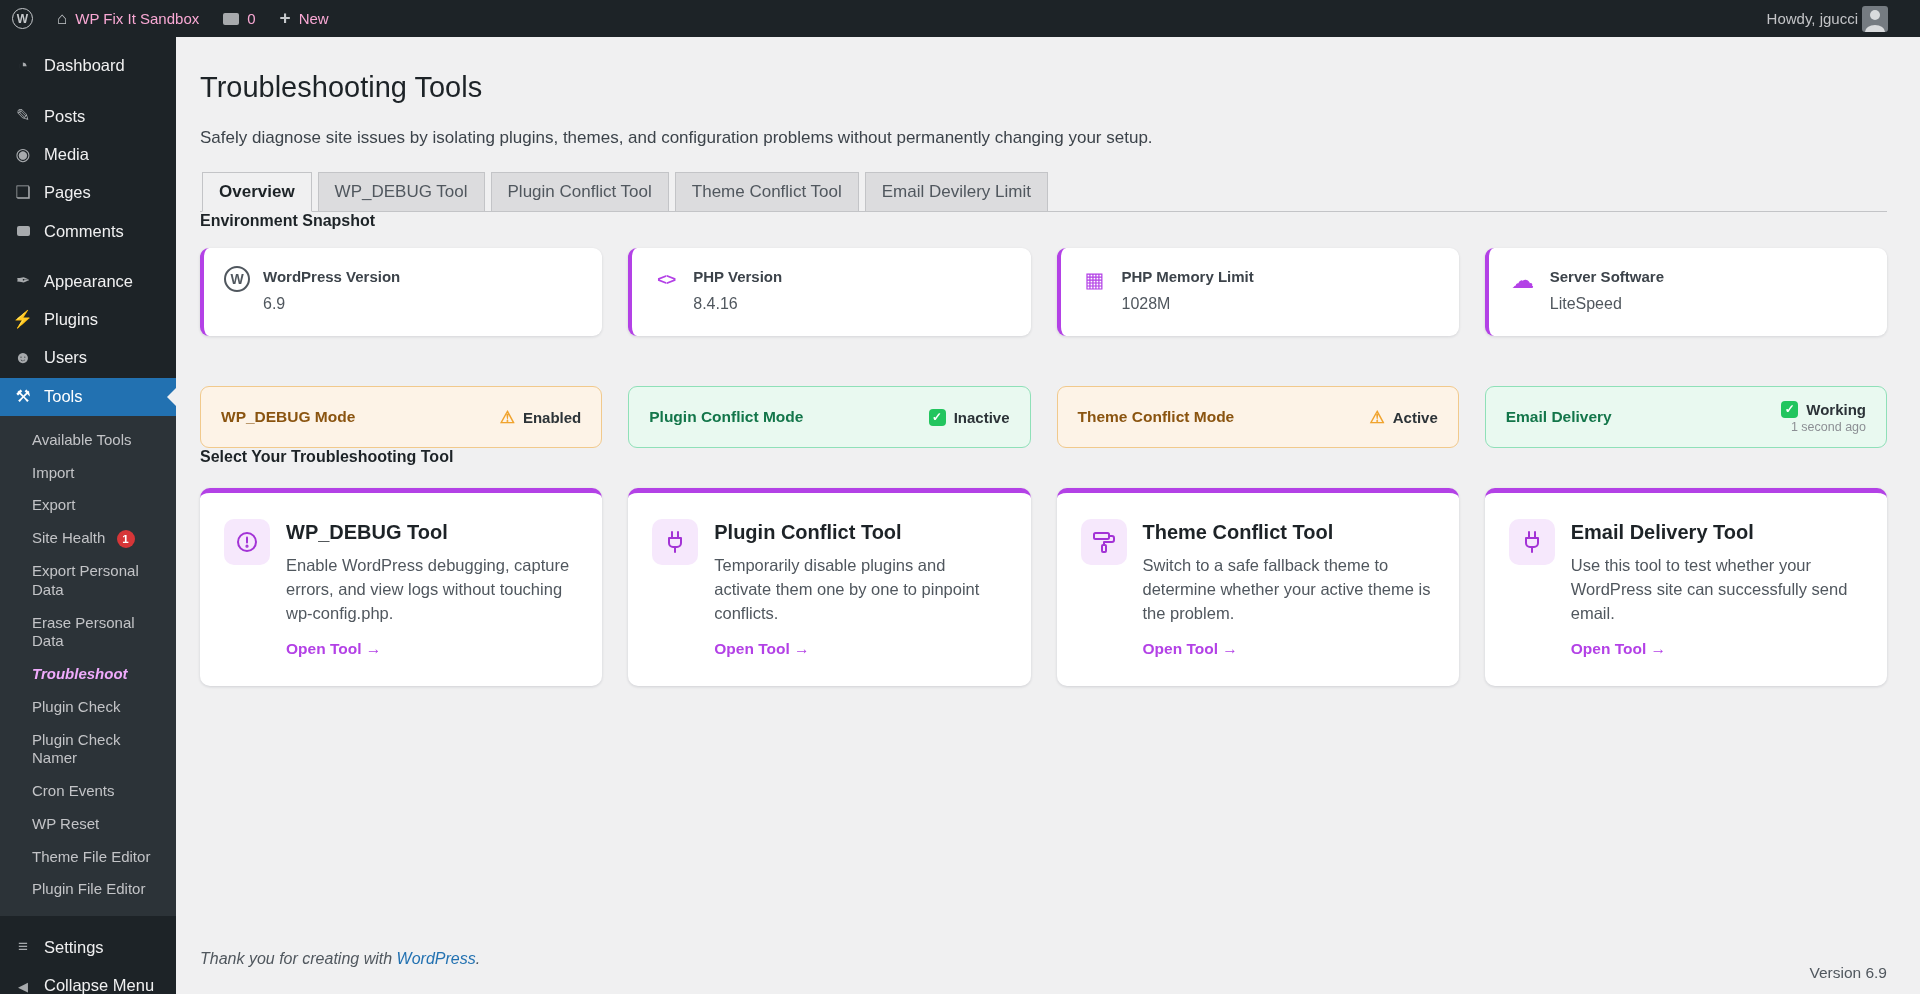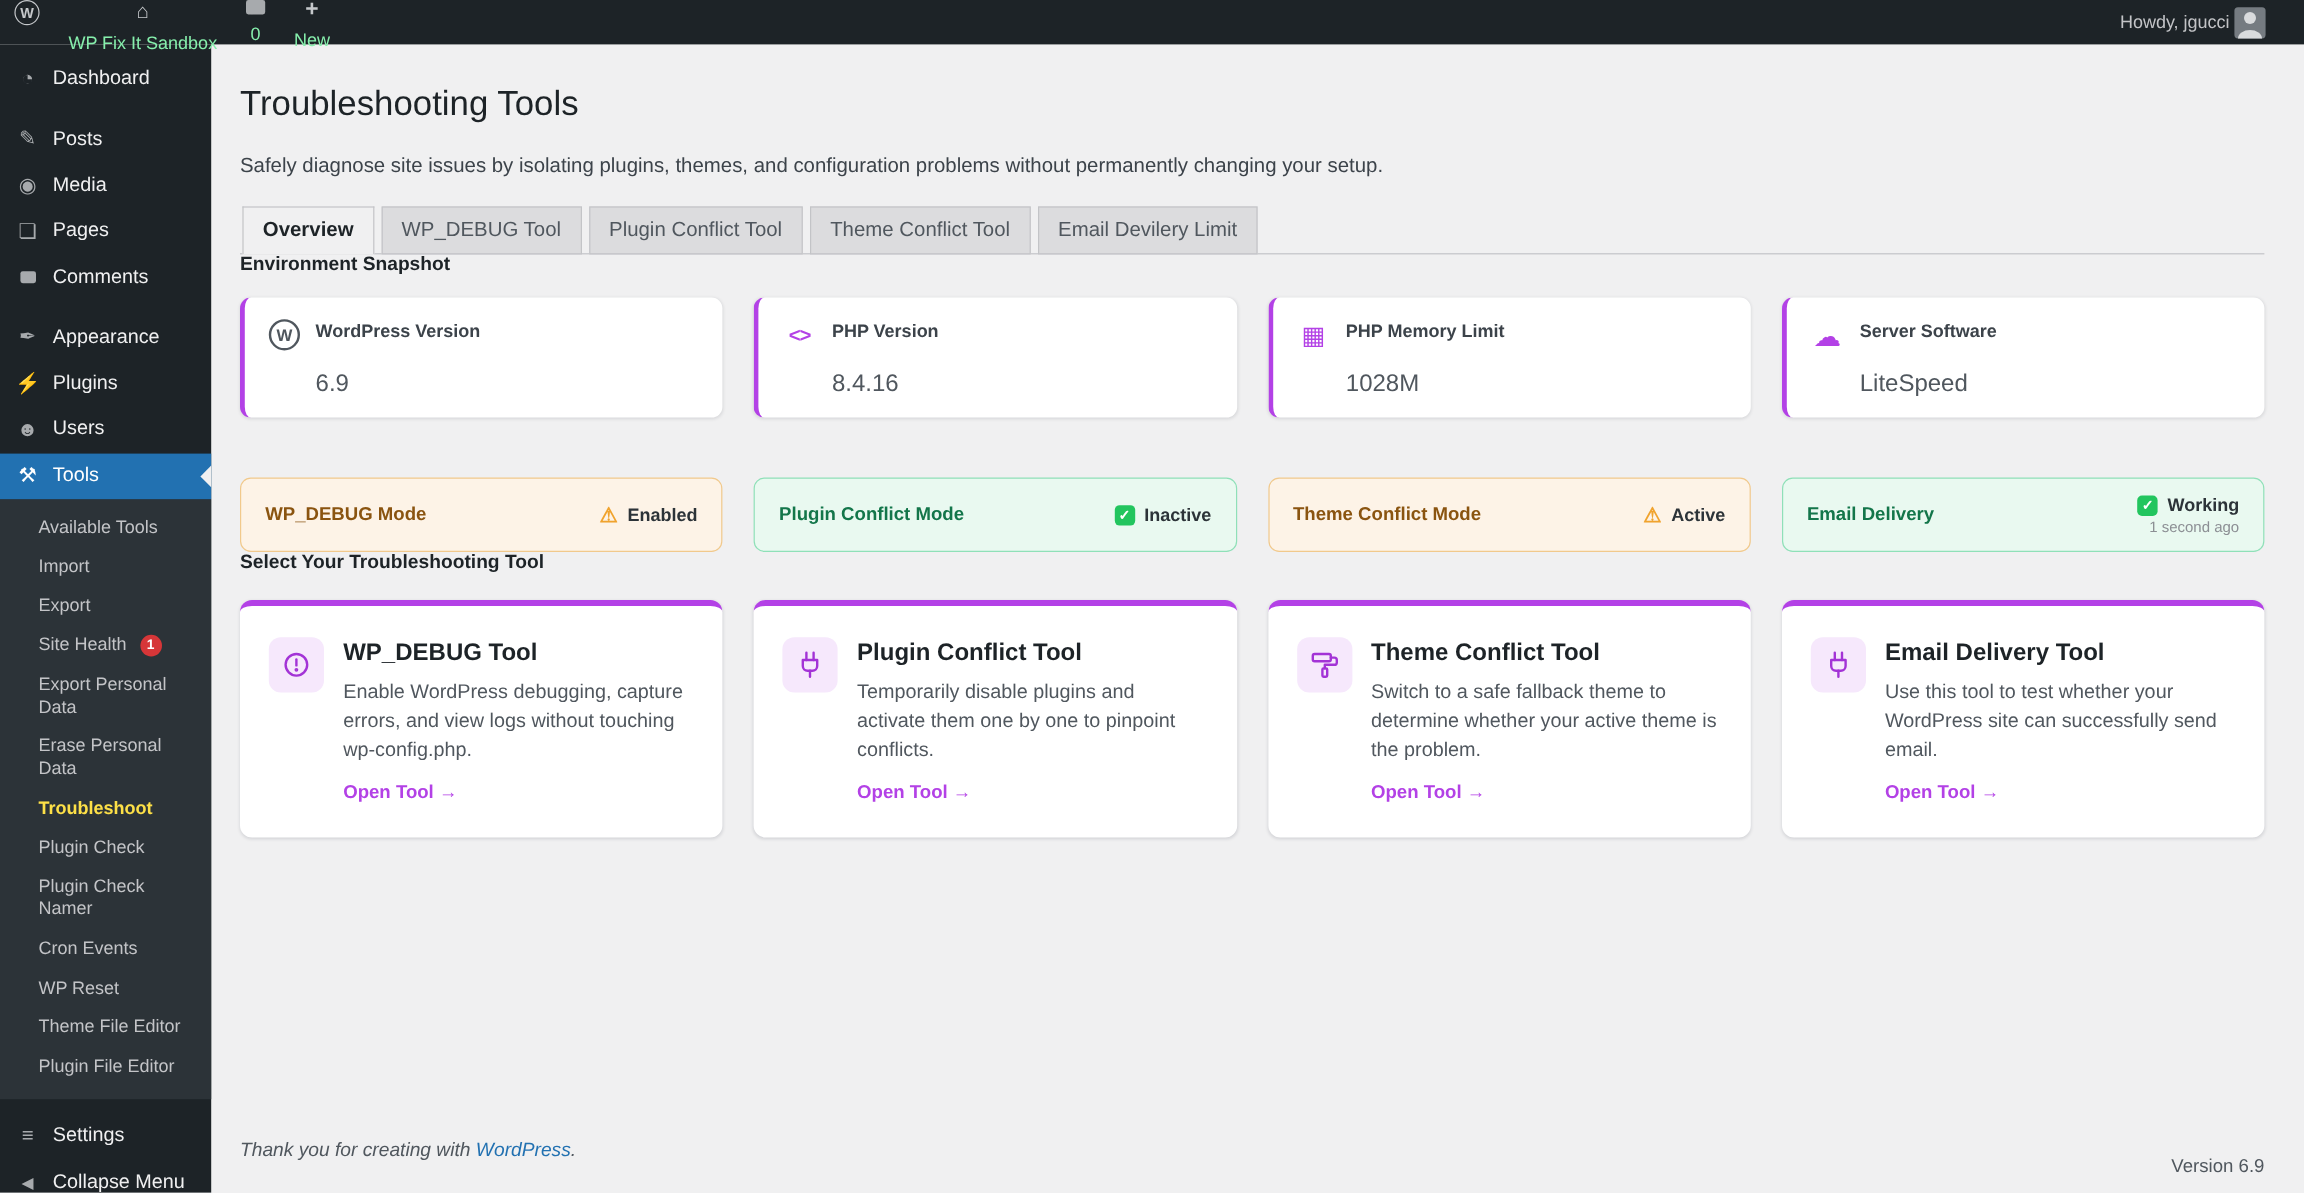--- a/index.html
+++ b/index.html
@@ -22,21 +22,21 @@
     font-family:"Liberation Sans",sans-serif;
     -webkit-font-smoothing:antialiased;
   }
 
   
   .adminbar{
     position:absolute;top:0;left:0;right:0;height:37px;
     background:var(--bar-bg);color:var(--menu-gray);
     display:flex;align-items:center;font-size:15px;z-index:50;
   }
-  .ab-item{display:flex;align-items:center;gap:8px;height:37px;padding:0 12px;color:#86efac;cursor:pointer;flex-direction:column;}
+  .ab-item{display:flex;align-items:center;gap:8px;height:37px;padding:0 12px;color:#f9a8d4;cursor:pointer;}
   .wplogo{width:21px;height:21px;border:1.6px solid #c5c8cb;border-radius:50%;
     display:flex;align-items:center;justify-content:center;color:#c5c8cb;}
   .wplogo::before{content:"W";font-size:12px;font-weight:700;line-height:1;}
   .ic-home::before{content:"⌂";font-size:17px;color:#c5c8cb;}
   .bubble{width:16px;height:12px;background:#a7aaad;border-radius:2px;position:relative;}
   .bubble::after{content:"";position:absolute;left:3px;bottom:-4px;
     border:4px solid transparent;border-top-color:#a7aaad;border-left-width:2px;border-right-width:2px;}
   .plus::before{content:"+";font-size:19px;font-weight:700;color:#c5c8cb;line-height:0;}
   .ab-right{margin-left:auto;display:flex;align-items:center;gap:4px;padding-right:32px;cursor:pointer;}
   .avatar{width:26px;height:26px;border-radius:3px;background:#757b81;position:relative;overflow:hidden;flex:none;}
@@ -64,21 +64,21 @@
   .i-comments::before{content:"";width:13px;height:10px;background:#a7aaad;border-radius:2px;}
   .i-appearance::before{content:"✒";}
   .i-plugins::before{content:"⚡";}
   .i-users::before{content:"☻";}
   .i-tools::before{content:"⚒";}
   .i-settings::before{content:"≡";font-weight:700;}
   .i-collapse::before{content:"◀";font-size:13px;}
 
   .submenu{background:#2c3338;padding:8px 0 10px;}
   .smi{padding:7px 14px 7px 32px;font-size:15px;color:var(--menu-gray);cursor:pointer;line-height:1.25;}
-  .smi.current{color:#fde047;font-weight:700;}
+  .smi.current{color:#f0abfc;font-weight:700;font-style:italic;}
   .badge{display:inline-block;min-width:18px;height:18px;line-height:18px;border-radius:9px;
     background:#d63638;color:#fff;font-size:11.5px;font-weight:700;text-align:center;padding:0 3px;
     margin-left:7px;vertical-align:middle;}
 
   
   .main{
     position:absolute;top:37px;left:176px;right:0;bottom:0;
     padding:30px 33px 0 24px;display:flex;flex-direction:column;overflow:hidden;
   }
   .page-title{font-size:29px;font-weight:500;color:var(--txt-dark);margin:4px 0 0;}
@@ -95,21 +95,21 @@
     box-shadow:0 1px 3px rgba(16,24,40,.12);padding:16px 20px;display:flex;gap:13px;
     align-items:flex-start;min-height:88px;}
   .env-ic{width:28px;height:28px;display:flex;align-items:center;justify-content:center;
     color:var(--accent);flex:none;margin-top:2px;}
   .eic-wp{border:2px solid #50575e;border-radius:50%;color:#50575e;width:26px;height:26px;}
   .eic-wp::before{content:"W";font-size:14px;font-weight:700;}
   .eic-code::before{content:"<>";font-size:17px;font-weight:700;letter-spacing:-1px;}
   .eic-chip::before{content:"▦";font-size:21px;}
   .eic-cloud::before{content:"☁";font-size:23px;}
   .env-label{font-size:15px;font-weight:700;color:var(--txt-mid);padding-top:4px;}
-  .env-value{font-size:20px;color:var(--txt-gray);margin-top:24px;}
+  .env-value{font-size:16px;color:var(--txt-gray);margin-top:10px;}
 
   .status-grid{display:grid;grid-template-columns:repeat(4,1fr);gap:26px;margin-top:50px;}
   .status-card{height:62px;border-radius:9px;border:1px solid;display:flex;align-items:center;
     justify-content:space-between;padding:0 20px;}
   .status-card.warn{background:#fdf3e7;border-color:#f1c98c;}
   .status-card.warn .status-label{color:#8a5410;}
   .status-card.ok{background:#e9f9f0;border-color:#8fe0b8;}
   .status-card.ok .status-label{color:#13764a;}
   .status-label{font-size:15.5px;font-weight:700;}
   .status-right{display:flex;align-items:center;gap:8px;font-size:15px;color:#2c3338;font-weight:700;}

